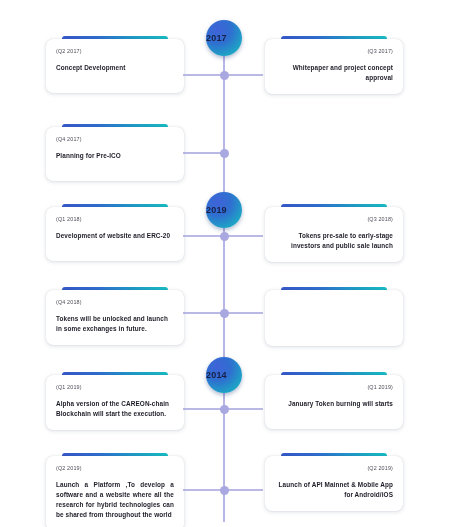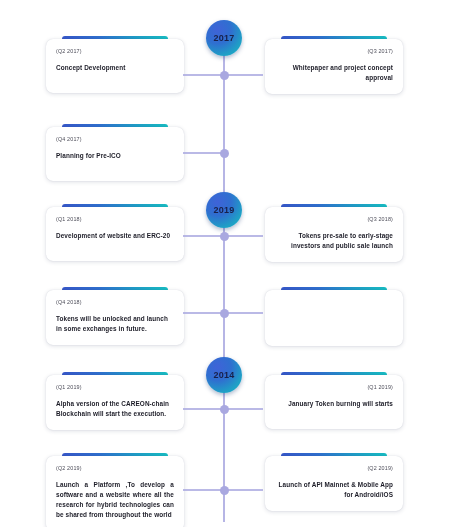--- a/index.html
+++ b/index.html
@@ -34,21 +34,21 @@
   
   .year-bubble {
     position: absolute;
     width: 36px;
     height: 36px;
     border-radius: 50%;
     background: radial-gradient(circle at 32% 28%, #3f63d8 0%, #2f6fd0 38%, #1f9fc6 72%, #17b5c4 100%);
     box-shadow: 0 2px 4px rgba(30,60,120,.35);
     display: flex;
     align-items: center;
-    justify-content: center;
+    justify-content: flex-start;
     z-index: 6;
   }
   .year-bubble span {
     font-size: 9px;
     font-weight: bold;
     color: #18204a;
     letter-spacing: .2px;
   }
 
   

